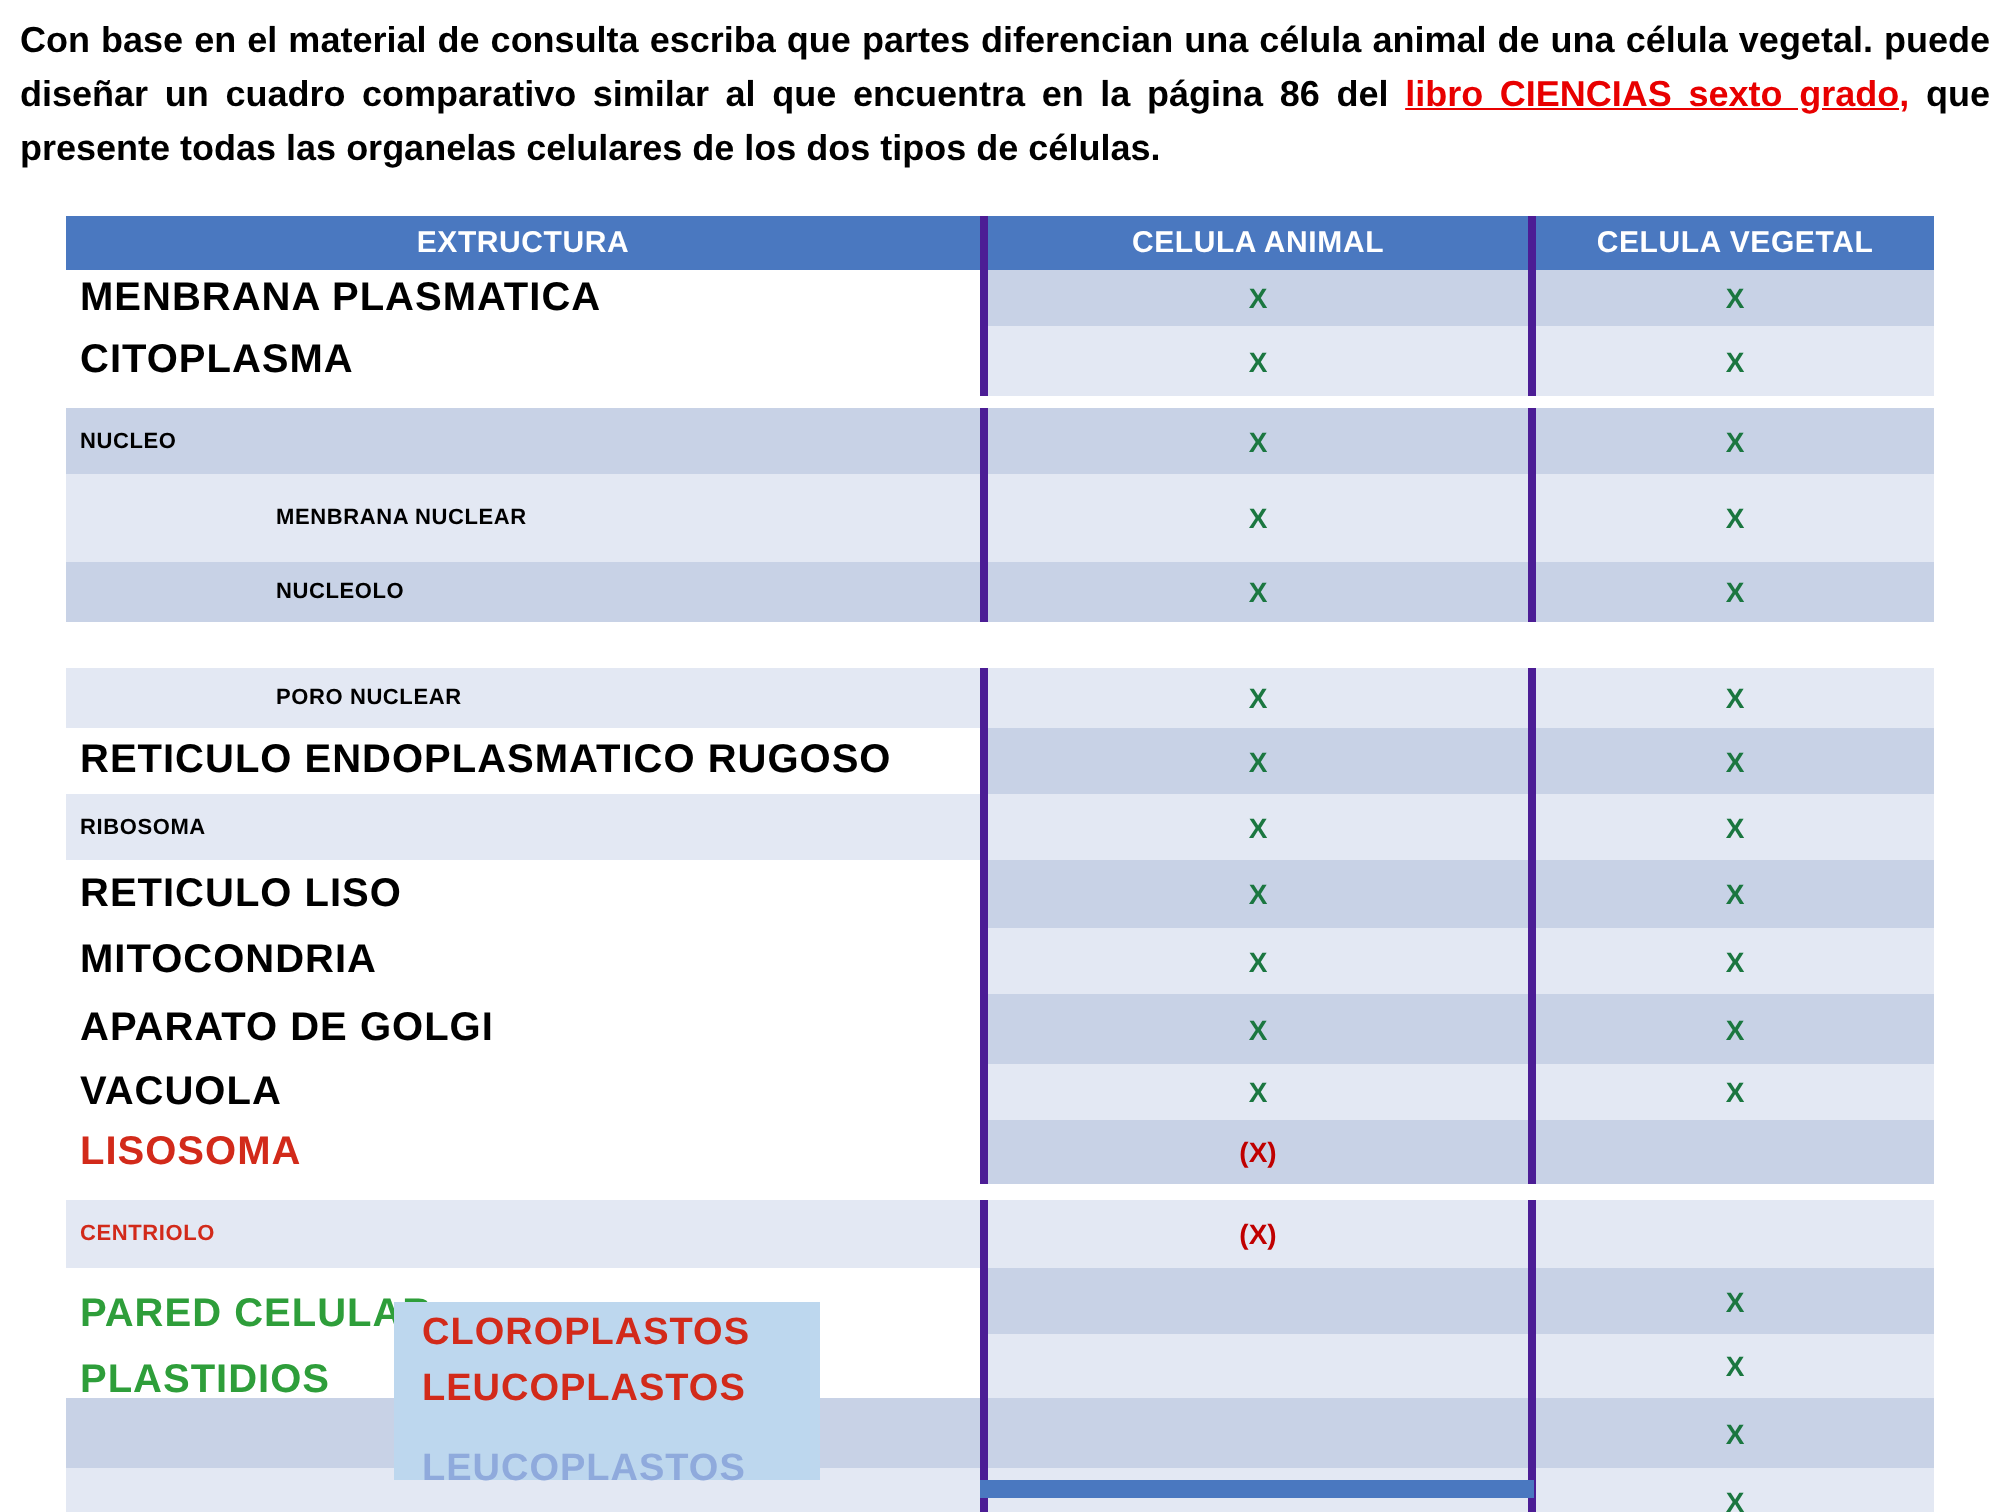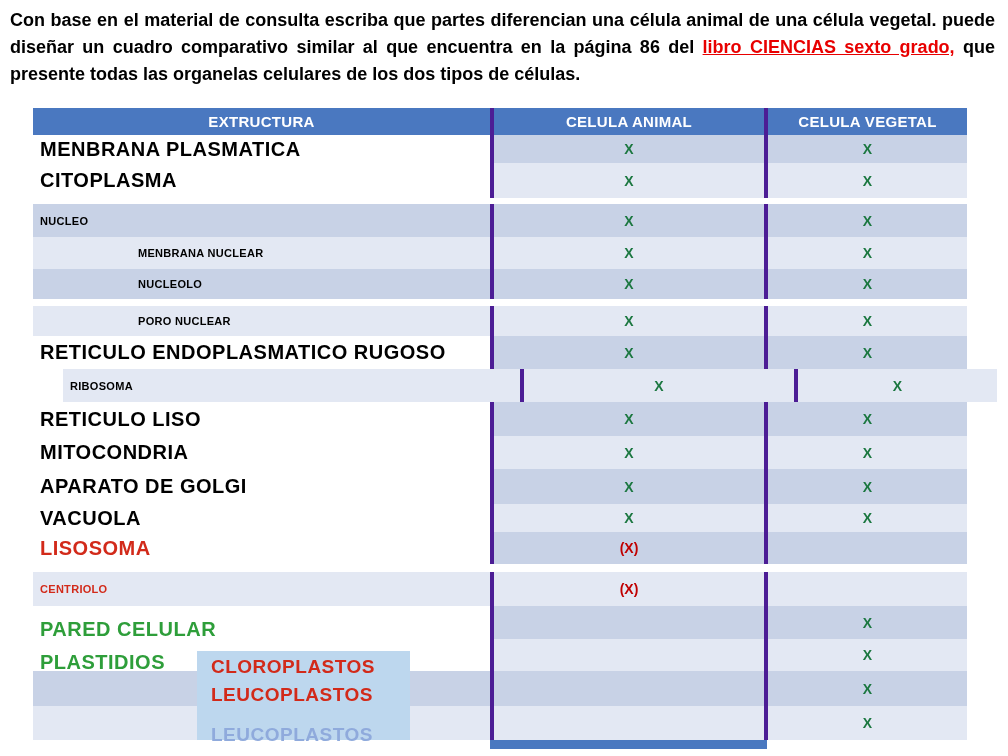--- a/index.html
+++ b/index.html
@@ -110,42 +110,42 @@
           <div class="cell c-label size-big lc-black whitebg">CITOPLASMA</div>
           <div class="cell c-mark xc-green">X</div>
           <div class="cell c-mark xc-green">X</div>
         </div>
         <div class="row-gap" style="height: 6px;"></div>
         <div class="trow band-dark" style="height: 33px;">
           <div class="cell c-label size-small lc-black">NUCLEO</div>
           <div class="cell c-mark xc-green">X</div>
           <div class="cell c-mark xc-green">X</div>
         </div>
-        <div class="trow band-light" style="height: 32px;">
+        <div class="trow band-light" style="height: 44px;">
           <div class="cell c-label size-small lc-black indented">MENBRANA NUCLEAR</div>
           <div class="cell c-mark xc-green">X</div>
           <div class="cell c-mark xc-green">X</div>
         </div>
         <div class="trow band-dark" style="height: 30px;">
           <div class="cell c-label size-small lc-black indented">NUCLEOLO</div>
           <div class="cell c-mark xc-green">X</div>
           <div class="cell c-mark xc-green">X</div>
         </div>
         <div class="row-gap" style="height: 7px;"></div>
-        <div class="trow band-light" style="height: 30px;">
+        <div class="trow band-light" style="height: 30px; margin-top: 16px;">
           <div class="cell c-label size-small lc-black indented">PORO NUCLEAR</div>
           <div class="cell c-mark xc-green">X</div>
           <div class="cell c-mark xc-green">X</div>
         </div>
         <div class="trow band-dark" style="height: 33px;">
           <div class="cell c-label size-big lc-black whitebg">RETICULO ENDOPLASMATICO RUGOSO</div>
           <div class="cell c-mark xc-green">X</div>
           <div class="cell c-mark xc-green">X</div>
         </div>
-        <div class="trow band-light" style="height: 33px; margin-left: 30px;">
+        <div class="trow band-light" style="height: 33px;">
           <div class="cell c-label size-small lc-black">RIBOSOMA</div>
           <div class="cell c-mark xc-green">X</div>
           <div class="cell c-mark xc-green">X</div>
         </div>
         <div class="trow band-dark" style="height: 34px;">
           <div class="cell c-label size-big lc-black whitebg">RETICULO LISO</div>
           <div class="cell c-mark xc-green">X</div>
           <div class="cell c-mark xc-green">X</div>
         </div>
         <div class="trow band-light" style="height: 33px;">

